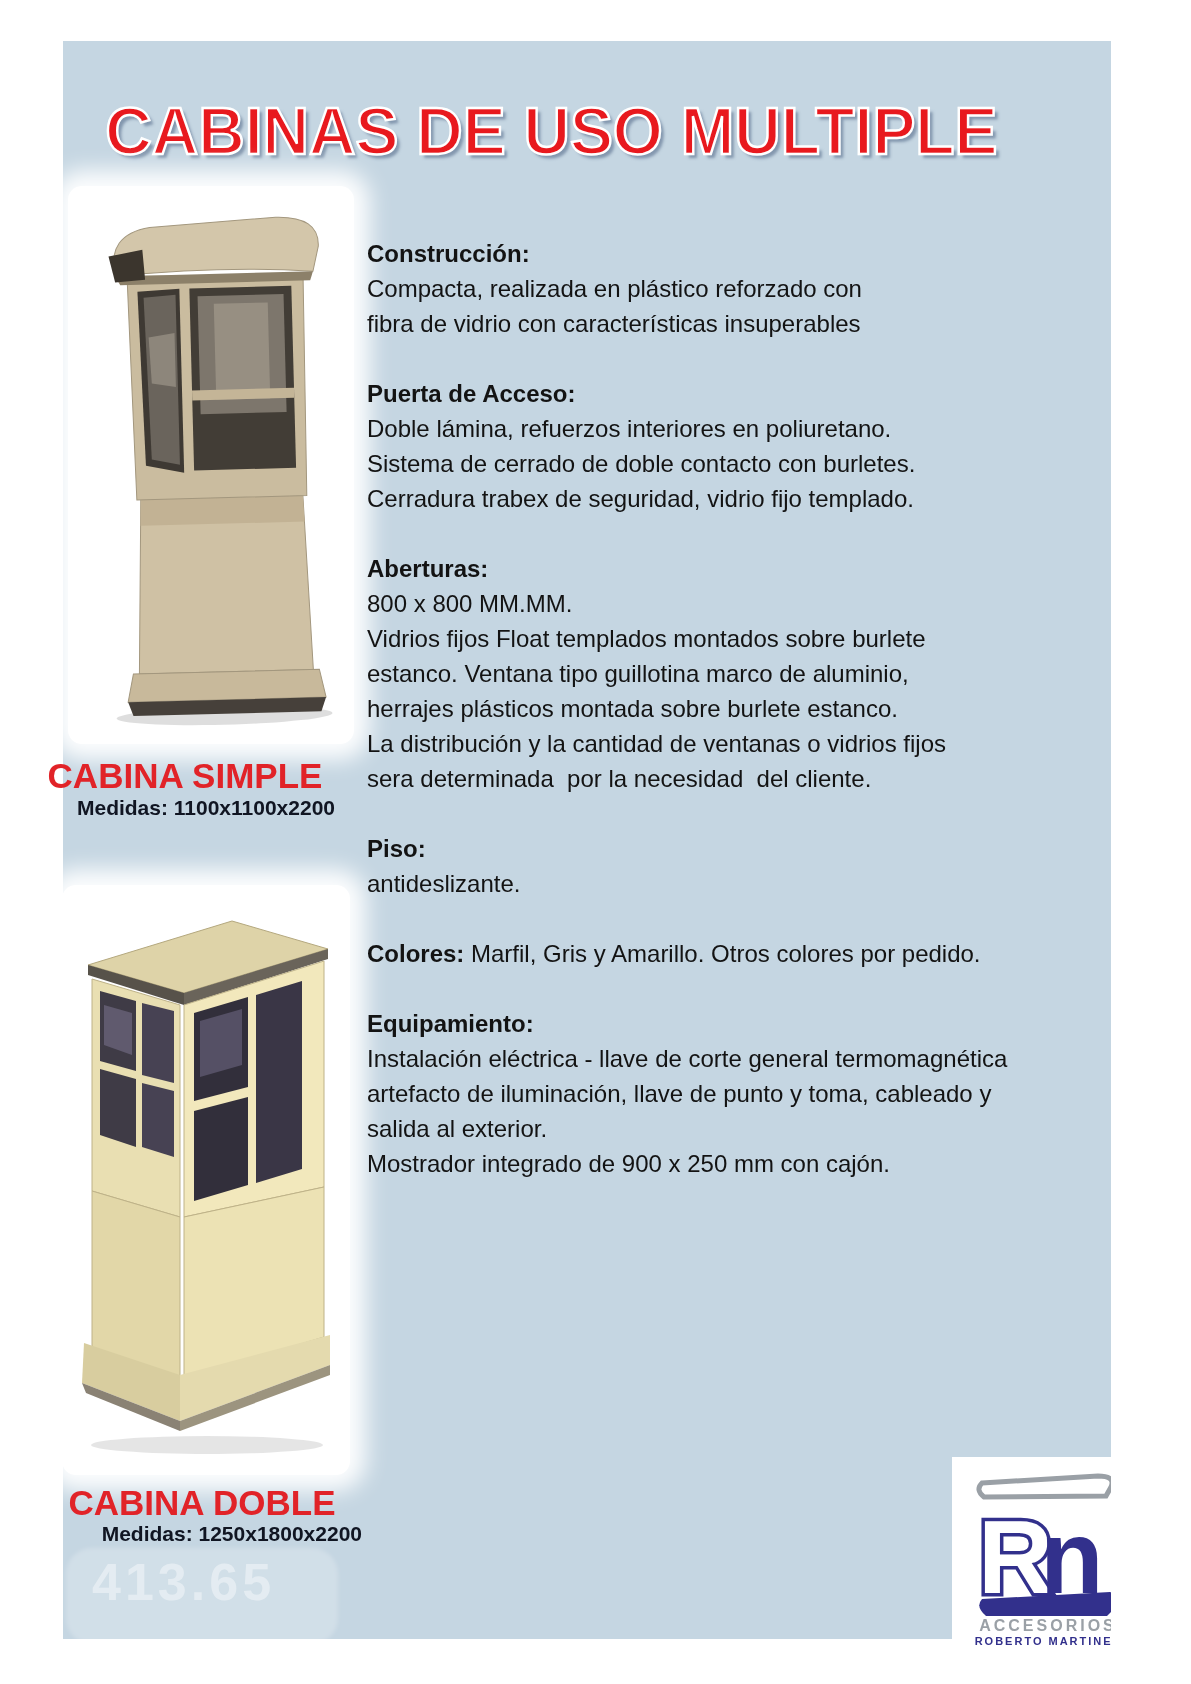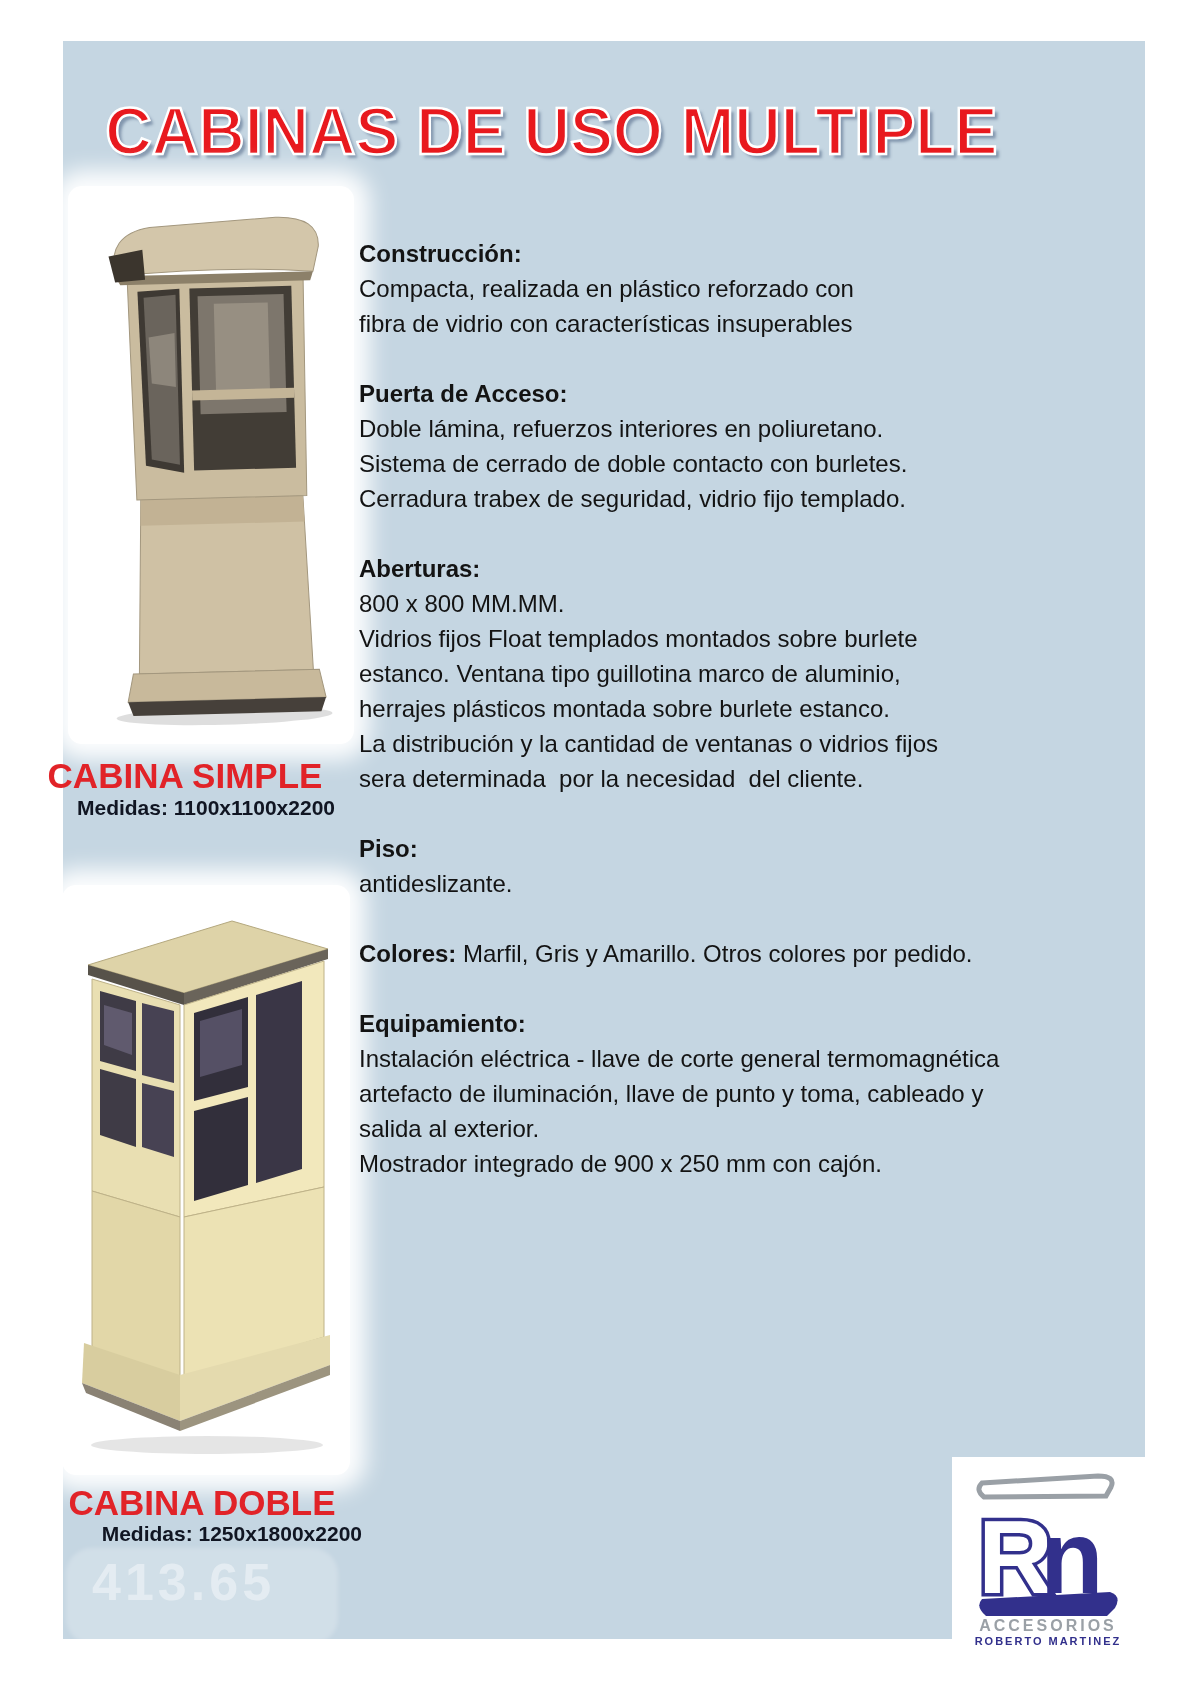--- a/index.html
+++ b/index.html
@@ -1,17 +1,17 @@
 <!DOCTYPE html>
 <html><head>
 <meta charset="utf-8">
 <style>
   html,body{margin:0;padding:0;background:#ffffff;}
-  .page{position:relative;width:1191px;height:1684px;background:#ffffff;overflow:hidden;
-        font-family:"Liberation Sans", sans-serif;}
+  .page{position:relative;width:1074px;height:1684px;background:#ffffff;overflow:hidden;
+        font-family:"Liberation Sans", sans-serif;padding-left:37px;}
   .panel{position:absolute;left:63px;top:41px;width:1082px;height:1598px;background:#c5d6e2;}
 
   .title{position:absolute;left:105px;top:92px;width:930px;text-align:center;
          font-size:67px;font-weight:800;letter-spacing:0px;color:#e8191e;
          -webkit-text-stroke:2.5px #ffffff;
          text-shadow:4px 4px 3px rgba(96,116,146,0.65);
          white-space:nowrap;transform:scaleX(0.96);transform-origin:left;}
 
   .photo{position:absolute;background:#ffffff;border-radius:14px;
          box-shadow:0 0 22px 16px rgba(255,255,255,0.95);}
@@ -22,21 +22,21 @@
   .prod-label{position:absolute;text-align:center;font-weight:800;color:#e12328;
               font-size:35px;letter-spacing:0px;}
   .label1{left:35px;top:756px;width:300px;}
   .label2{left:42px;top:1483px;width:320px;}
   .medidas{position:absolute;text-align:right;font-weight:700;color:#101522;font-size:21px;}
   .medidas1{left:35px;top:796px;width:300px;}
   .medidas2{left:42px;top:1522px;width:320px;}
 
   .content{position:absolute;left:352px;top:236px;width:720px;color:#131313;
            font-size:24px;line-height:35px;}
-  .section{margin:0 0 35px 7px;}
+  .section{margin:0 0 35px 15px;}
   .section .heading{font-weight:700;}
   .line{white-space:pre;}
 
   .ghost-box{position:absolute;left:66px;top:1548px;width:272px;height:96px;
              background:rgba(255,255,255,0.22);border-radius:26px;filter:blur(2px);}
   .ghost-text{position:absolute;left:92px;top:1552px;width:280px;
               font-size:52px;font-weight:800;color:rgba(255,255,255,0.42);letter-spacing:4px;}
 
   .logo-box{position:absolute;left:952px;top:1457px;width:193px;height:192px;background:#ffffff;}
   .logo-box svg{display:block;width:100%;height:100%;}

